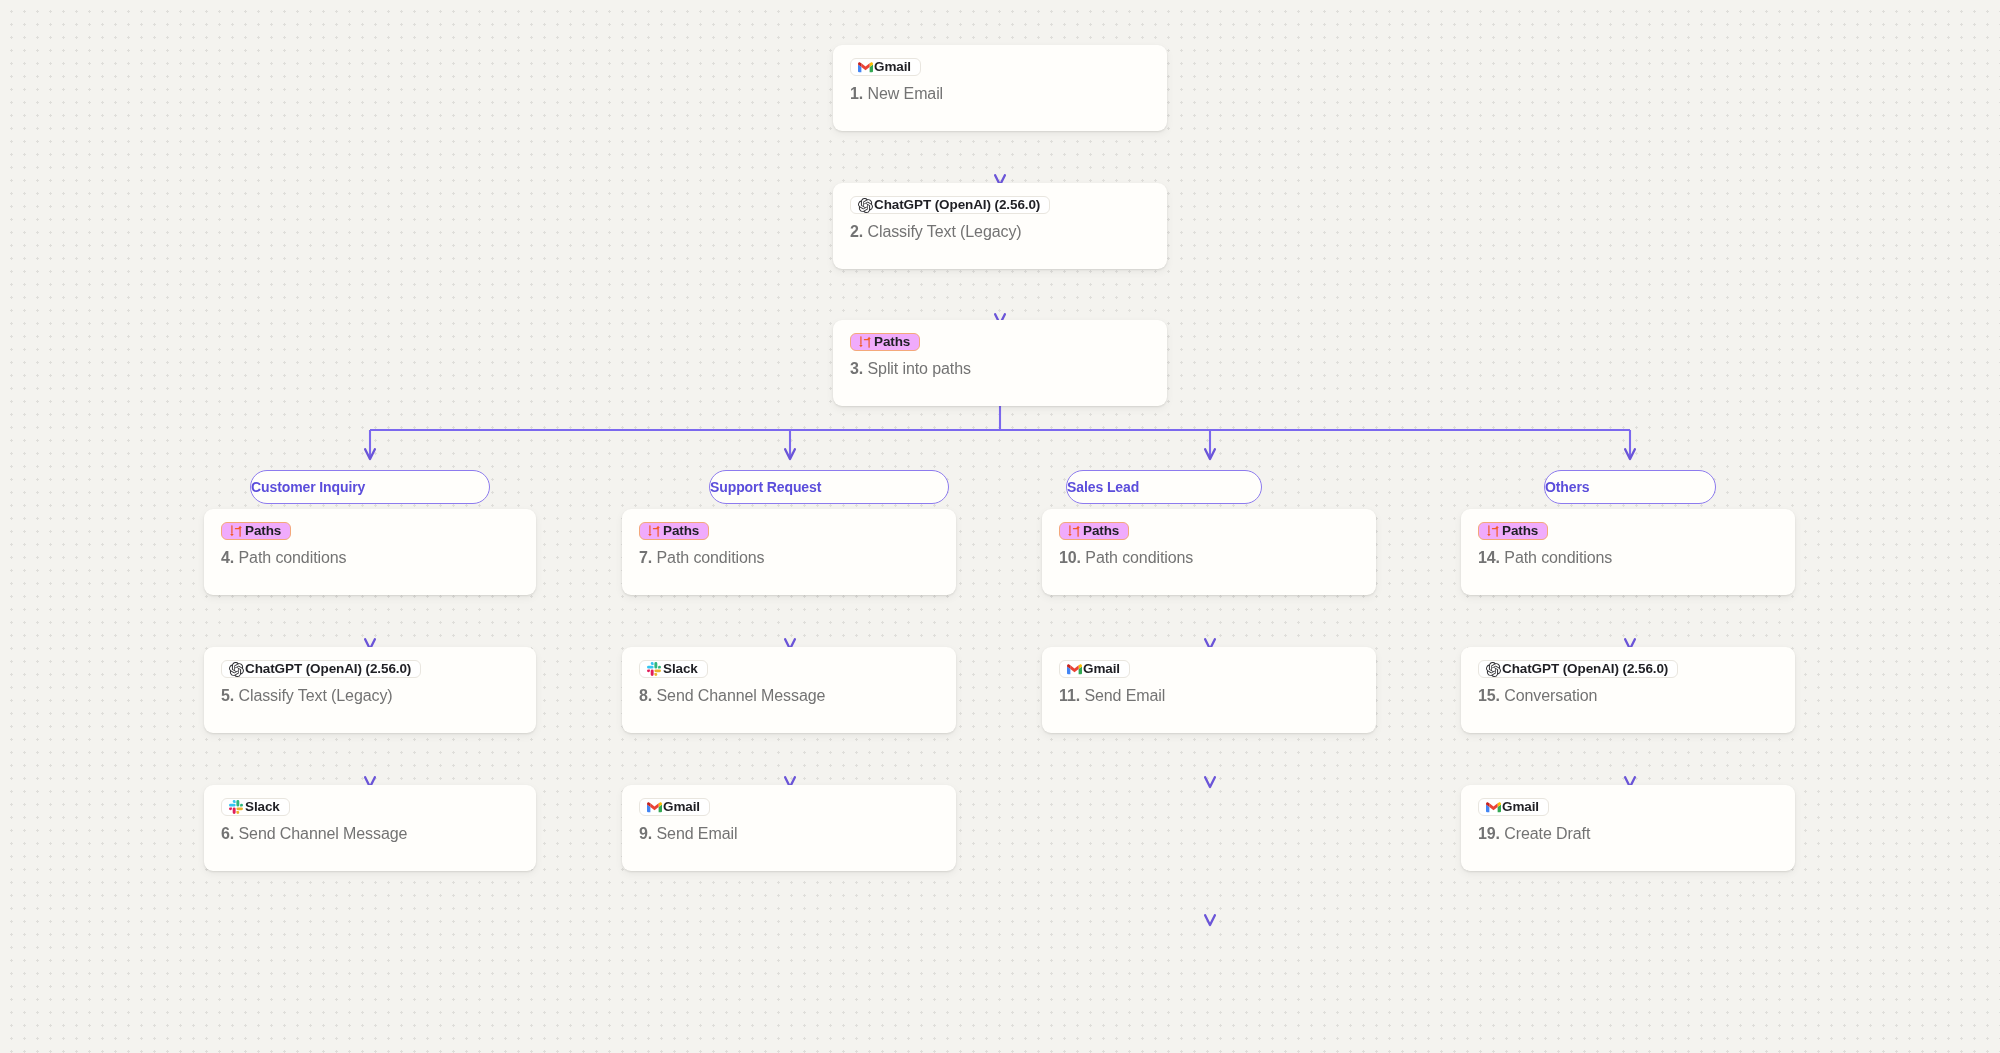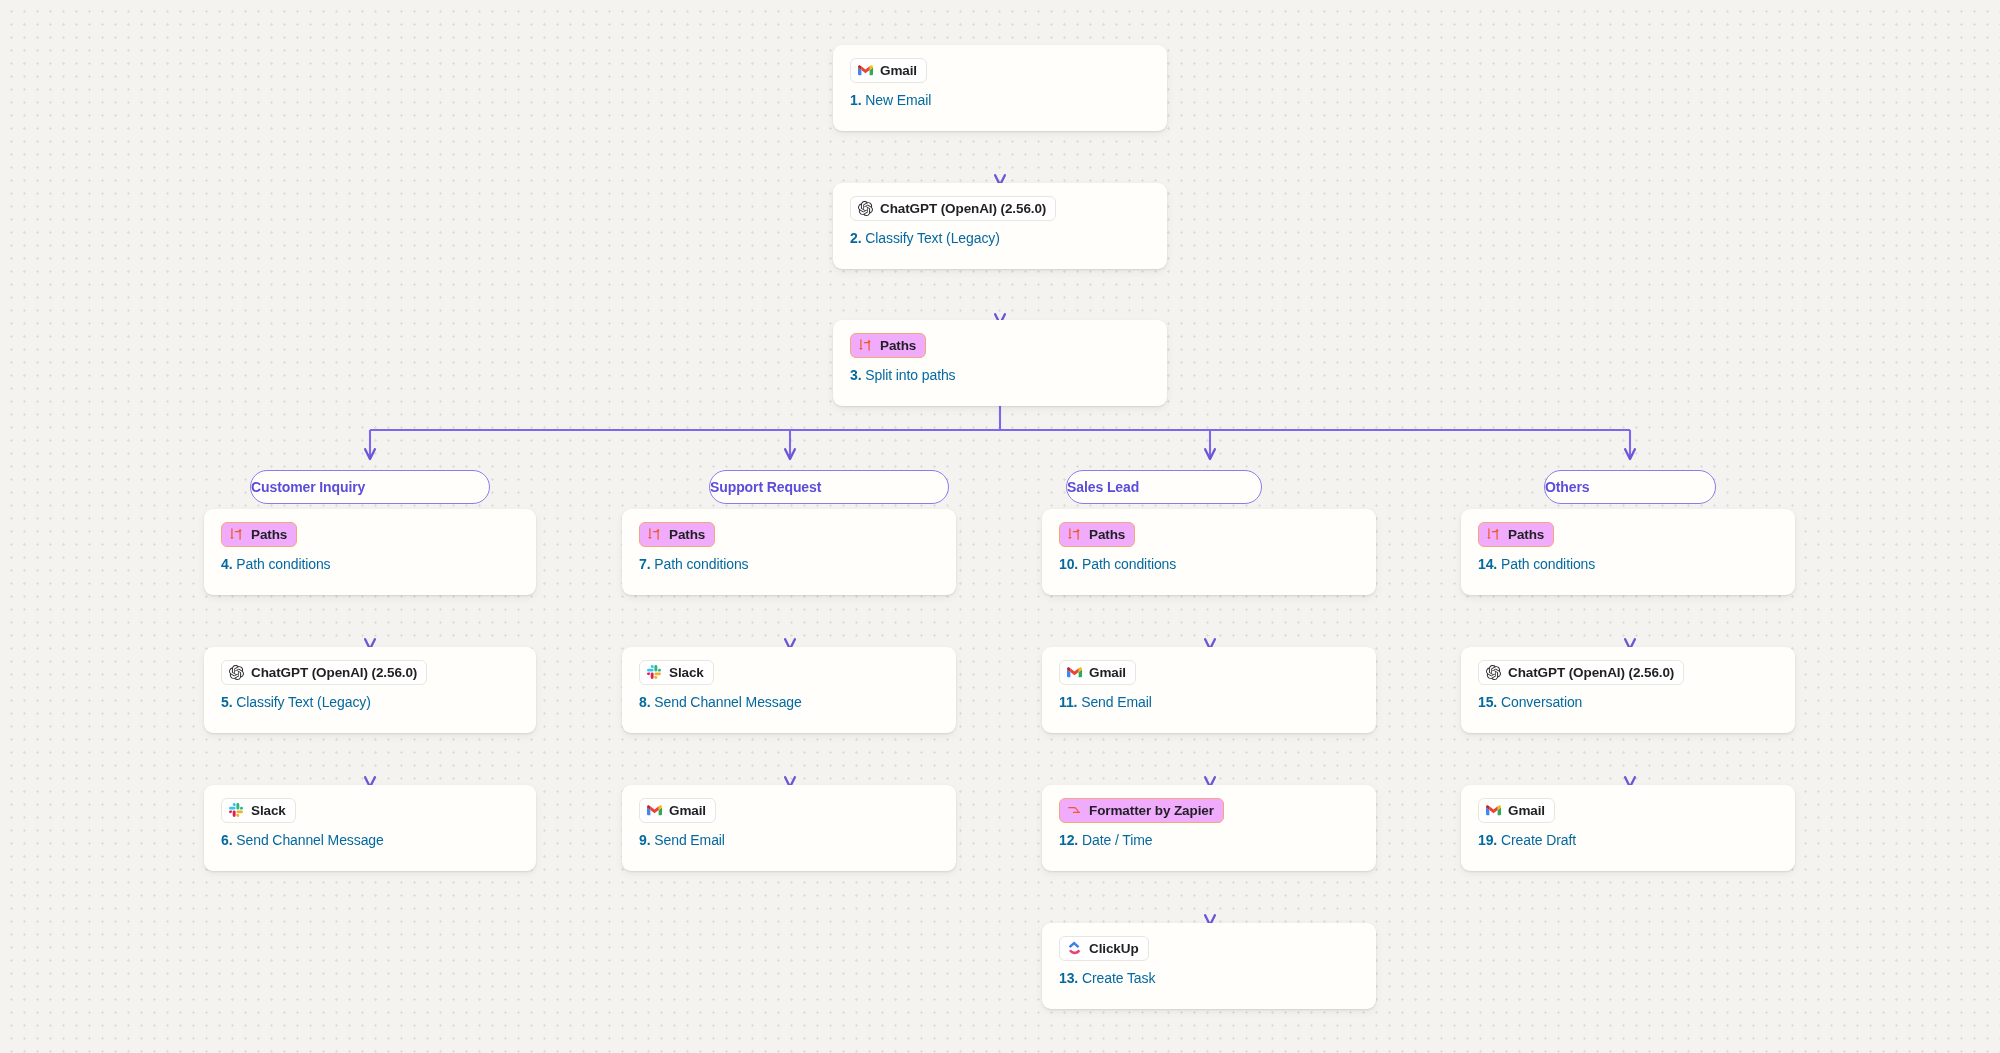--- a/index.html
+++ b/index.html
@@ -47,46 +47,46 @@
     z-index: 3;
     padding: 13px 17px 15px 17px;
     display: flex;
     flex-direction: column;
     gap: 9px;
   }
 
   .app-chip {
     display: inline-flex;
     align-items: center;
-    gap: 7px;
+    gap: 1px;
     align-self: flex-start;
     background: #ffffff;
     border: 1px solid #e9e6df;
     border-radius: 6px;
     padding: 3px 9px 3px 7px;
-    height: 25px;
+    height: 18px;
     box-sizing: border-box;
   }
   .app-chip .chip-label {
     font-size: 13.5px;
     font-weight: 700;
     color: #1f1f24;
     letter-spacing: -0.1px;
     white-space: nowrap;
     line-height: 1;
   }
   
   .app-chip.builtin {
     background: #f0abfc;
     border: 1px solid #f4a87a;
   }
 
   .step-line {
-    font-size: 14px;
-    color: #0369a1;
+    font-size: 16px;
+    color: #737373;
     letter-spacing: -0.1px;
     line-height: 1.15;
     white-space: nowrap;
   }
   .step-line .step-num {
     font-weight: 700;
   }
   .step-line .step-title {
     font-weight: 400;
   }
@@ -383,54 +383,21 @@
         </svg>
       </span>
       <span class="chip-label">Gmail</span>
     </span>
     <span class="step-line">
       <span class="step-num">11.</span> 
       <span class="step-title">Send Email</span>
     </span>
   </div>
 
-  <div class="node" style="left:1042px; top:785px; width:334px; height:86px;">
-    <span class="app-chip builtin">
-      <span class="gicon">
-        <svg viewBox="0 0 24 24" width="14" height="14">
-          <g stroke="#f05a28" stroke-width="2.3" fill="none" stroke-linecap="round">
-            <path d="M3 8h10"></path>
-            <path d="M11 16h10"></path>
-            <path d="M13 8c4 0 5 8 8 8" opacity="0.95"></path>
-          </g>
-        </svg>
-      </span>
-      <span class="chip-label">Formatter by Zapier</span>
-    </span>
-    <span class="step-line">
-      <span class="step-num">12.</span> 
-      <span class="step-title">Date / Time</span>
-    </span>
-  </div>
-
-  <div class="node" style="left:1042px; top:923px; width:334px; height:86px;">
-    <span class="app-chip">
-      <span class="gicon">
-        <svg viewBox="0 0 24 24" width="14" height="14">
-          <path d="M3.4 17.2 7 14.5c1.9 2.5 3.9 3.6 6.2 3.6 2.2 0 4.2-1.1 6-3.6l3.7 2.6c-2.6 3.6-5.8 5.5-9.7 5.5-3.8 0-7.1-1.9-9.8-5.4z" fill="#e4467e"></path>
-          <path d="M12.1 6.6 5.8 12 3 8.8 12.1 1l9.1 7.9-2.9 3.2z" fill="#3b7ff0"></path>
-        </svg>
-      </span>
-      <span class="chip-label">ClickUp</span>
-    </span>
-    <span class="step-line">
-      <span class="step-num">13.</span> 
-      <span class="step-title">Create Task</span>
-    </span>
-  </div>
+
 
   <div class="node" style="left:1461px; top:509px; width:334px; height:86px;">
     <span class="app-chip builtin">
       <span class="gicon">
         <svg viewBox="0 0 24 24" width="14" height="14">
           <g stroke="#f05a28" stroke-width="2.1" fill="none" stroke-linecap="round" stroke-linejoin="round">
             <path d="M5 3v13"></path>
               <path d="M19 21V8"></path>
               <path d="M19 8h-8"></path>
           </g>

